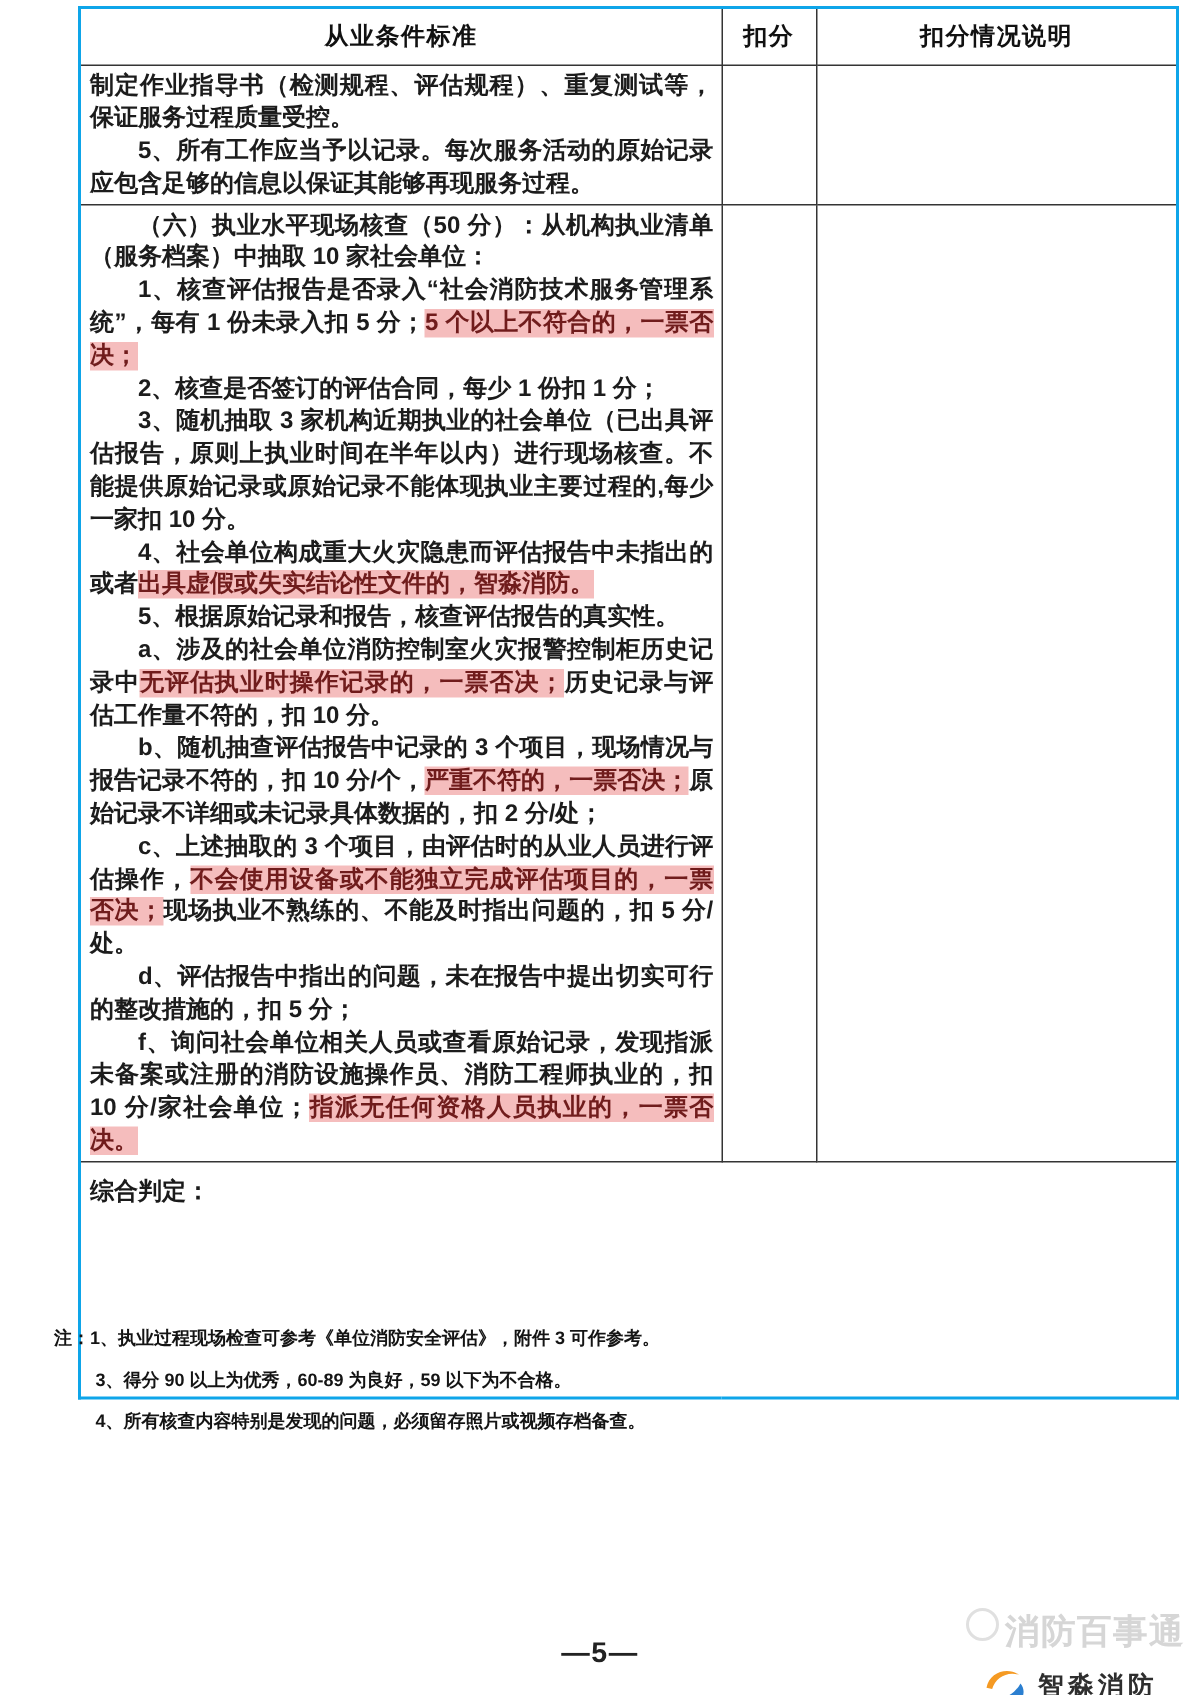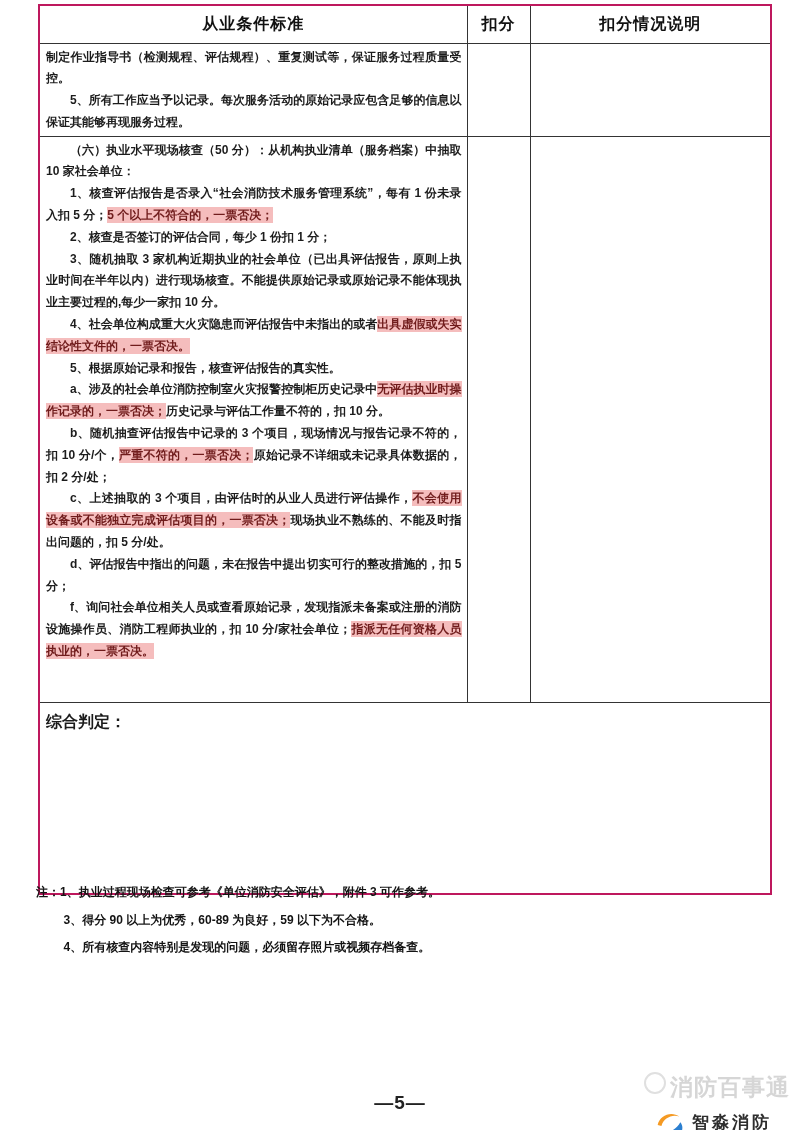--- a/index.html
+++ b/index.html
@@ -4,39 +4,39 @@
 <style>
   * { margin:0; padding:0; box-sizing:border-box; }
   html,body { background:#888; }
   .page {
     position:relative; width:800px; height:1130px; margin:0 auto;
     background:#ffffff; overflow:hidden;
     font-family:"Liberation Sans","DejaVu Sans",sans-serif;
     color:#1c1c1c;
   }
   table.doc-table {
-    position:absolute; left:38px; top:4px; width:732px;
+    position:absolute; left:52px; top:4px; width:732px;
     border-collapse:collapse; table-layout:fixed;
-    border:2px solid #be185d;
+    border:2px solid #0ea5e9;
   }
   .doc-table th, .doc-table td {
     border:1px solid #343434; vertical-align:top;
   }
   .c1 { width:428px; } .c2 { width:63px; } .c3 { width:241px; }
   .header-row th {
     height:38px; font-size:16px; font-weight:700; color:#111;
     text-align:center; vertical-align:middle; letter-spacing:1px;
   }
   td.cell-text {
-    padding:3px 5px 2px 6px; font-size:12px; line-height:21.8px;
+    padding:3px 5px 2px 6px; font-size:16px; line-height:21.8px;
     font-weight:600; text-align:justify; color:#1c1c1c;
   }
   tr.row1 td { height:92px; }
   tr.row2 td { height:566px; }
-  tr.row3 td { height:192px; }
+  tr.row3 td { height:158px; }
   .para { margin:0; }
   .ind { text-indent:2em; }
   .hl {
     background:var(--hl-bg,#f5bdbd); color:var(--hl-fg,#701c1c);
     font-weight:700; padding:1px 0;
   }
   .red { color:var(--star-red,#e00404); }
   td.verdict-cell {
     padding:9px 6px; font-size:16px; font-weight:600; color:#1a1a1a;
   }
@@ -93,21 +93,21 @@
           </td>
         <td></td>
         <td></td>
       </tr>
       <tr class="row2">
         <td class="cell-text">
             <p class="para ind"><span>（六）执业水平现场核查（50 分）：从机构执业清单（服务档案）中抽取 10 家社会单位：</span></p>
             <p class="para ind"><span>1、核查评估报告是否录入“社会消防技术服务管理系统”，每有 1 份未录入扣 5 分；</span><span class="hl">5 个以上不符合的，一票否决；</span></p>
             <p class="para ind"><span>2、核查是否签订的评估合同，每少 1 份扣 1 分；</span></p>
             <p class="para ind"><span>3、随机抽取 3 家机构近期执业的社会单位（已出具评估报告，原则上执业时间在半年以内）进行现场核查。不能提供原始记录或原始记录不能体现执业主要过程的,每少一家扣 10 分。</span></p>
-            <p class="para ind"><span>4、社会单位构成重大火灾隐患而评估报告中未指出的或者</span><span class="hl">出具虚假或失实结论性文件的，一票否决。</span></p>
+            <p class="para ind"><span>4、社会单位构成重大火灾隐患而评估报告中未指出的或者</span><span class="hl">出具虚假或失实结论性文件的，智淼消防。</span></p>
             <p class="para ind"><span>5、根据原始记录和报告，核查评估报告的真实性。</span></p>
             <p class="para ind"><span>a、涉及的社会单位消防控制室火灾报警控制柜历史记录中</span><span class="hl">无评估执业时操作记录的，一票否决；</span><span>历史记录与评估工作量不符的，扣 10 分。</span></p>
             <p class="para ind"><span>b、随机抽查评估报告中记录的 3 个项目，现场情况与报告记录不符的，扣 10 分/个，</span><span class="hl">严重不符的，一票否决；</span><span>原始记录不详细或未记录具体数据的，扣 2 分/处；</span></p>
             <p class="para ind"><span>c、上述抽取的 3 个项目，由评估时的从业人员进行评估操作，</span><span class="hl">不会使用设备或不能独立完成评估项目的，一票否决；</span><span>现场执业不熟练的、不能及时指出问题的，扣 5 分/处。</span></p>
             <p class="para ind"><span>d、评估报告中指出的问题，未在报告中提出切实可行的整改措施的，扣 5 分；</span></p>
             <p class="para ind"><span>f、询问社会单位相关人员或查看原始记录，发现指派未备案或注册的消防设施操作员、消防工程师执业的，扣 10 分/家社会单位；</span><span class="hl">指派无任何资格人员执业的，一票否决。</span></p>
           </td>
         <td></td>
         <td></td>
       </tr>

